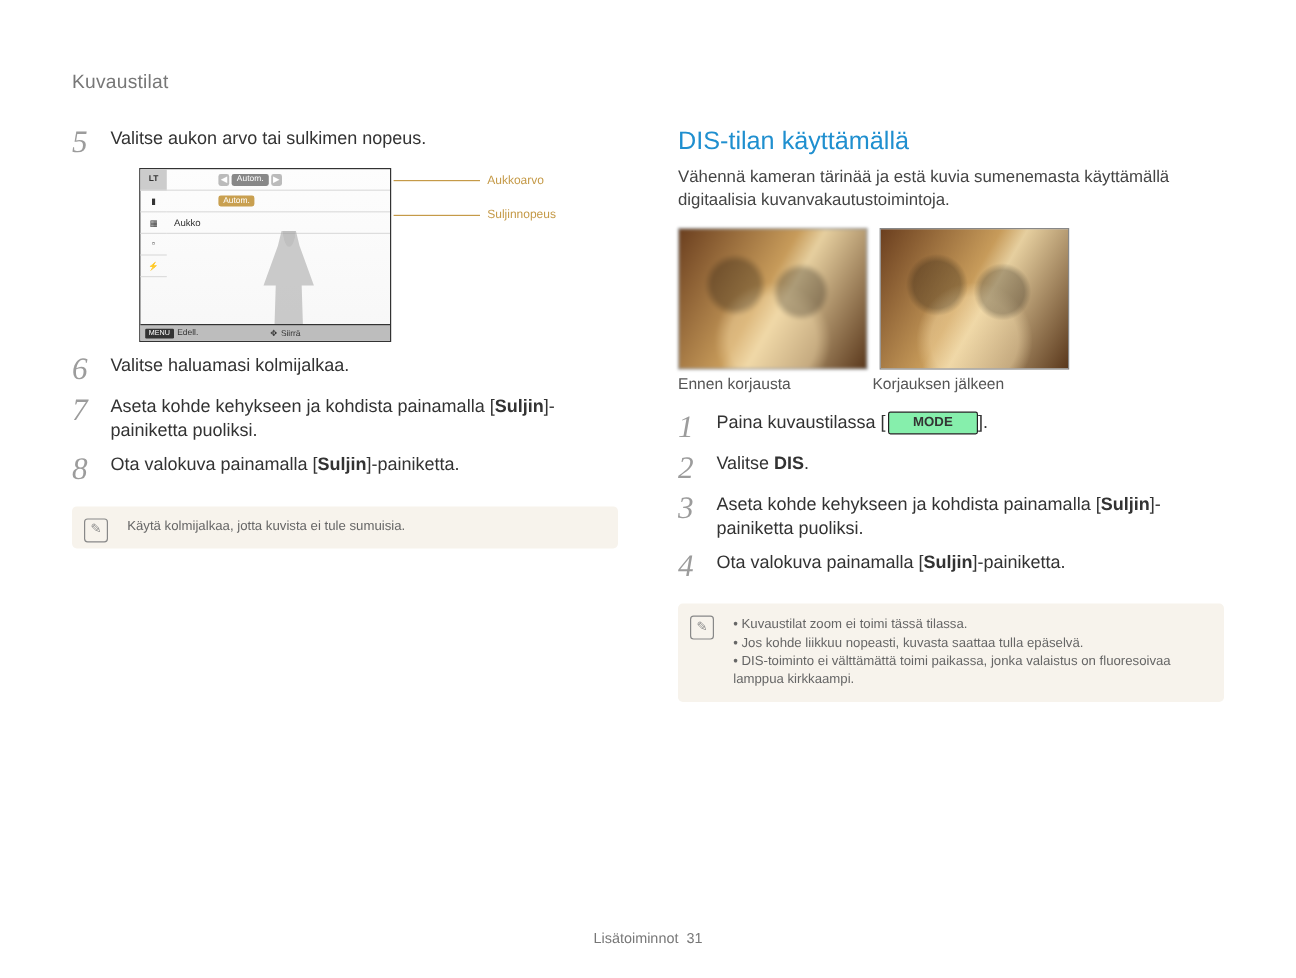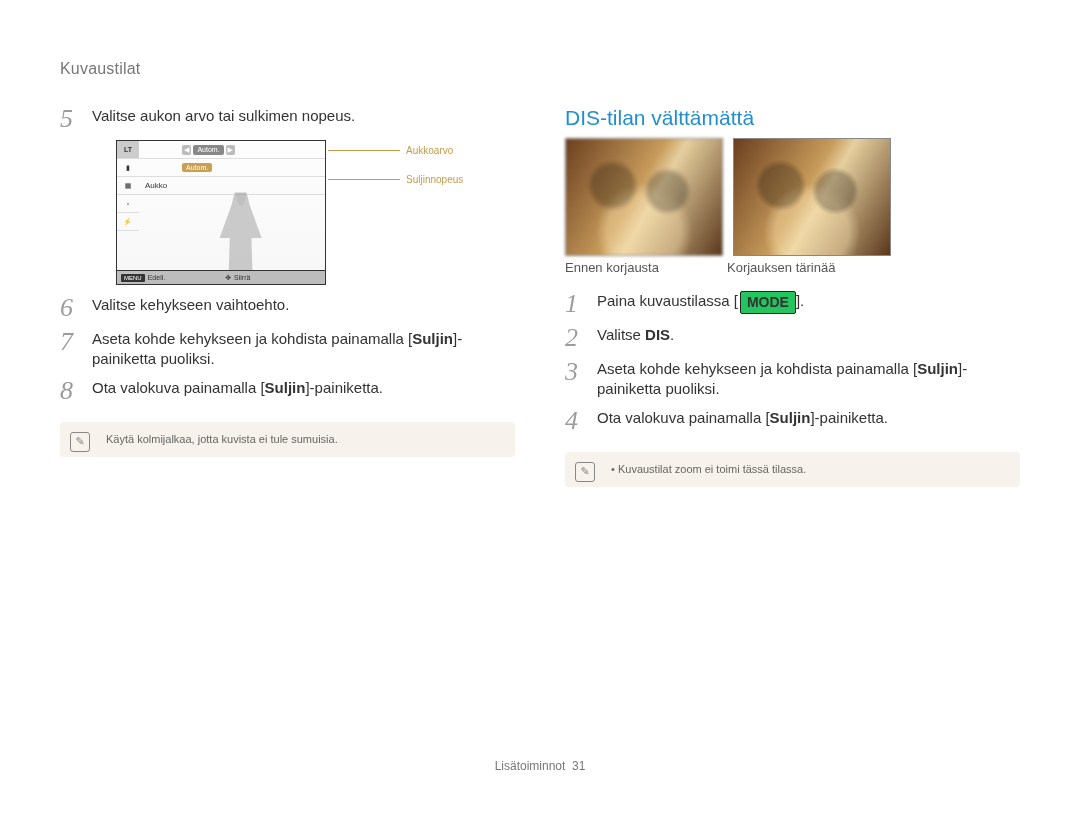--- a/index.html
+++ b/index.html
@@ -158,29 +158,29 @@
       radial-gradient(circle at 65% 45%, rgba(0,0,0,0.25) 15%, transparent 20%),
       radial-gradient(circle at 50% 80%, rgba(255,230,180,0.4) 30%, transparent 40%);
   }
   .photo.blur { filter: blur(1.5px); }
   .captions { display:flex; gap:4px; font-size:13px; color:#555; margin-bottom:16px; }
   .captions span:first-child { width:158px; }
   .captions span:last-child { width:158px; }
 
   .mode-chip {
     display:inline-block; border:1px solid #222; border-radius:2px;
-    padding:1px 6px; font-size:14px; font-weight:bold;
-    background:#22c55e; vertical-align:middle; margin-left:2px;
+    padding:1px 20px; font-size:11px; font-weight:bold;
+    background:#86efac; vertical-align:middle; margin-left:2px;
   }
 
   .footer {
     text-align:center;
     font-size:12px;
     color:#777;
-    padding-bottom:42px;
+    padding-bottom:26px;
     margin-top:auto;
   }
 </style>
 </head>
 <body>
 
 <div class="section-title">Kuvaustilat</div>
 
 <div class="columns">
 
@@ -228,21 +228,21 @@
           <span>Aukkoarvo</span>
       </div>
       <div class="ann ann2">
         <div class="ann-line"></div>
           <span>Suljinnopeus</span>
       </div>
     </div>
 
     <div class="step">
       <div class="num">6</div>
-      <div class="step-body">Valitse kehykseen vaihtoehto.</div>
+      <div class="step-body">Valitse haluamasi kolmijalkaa.</div>
     </div>
 
     <div class="step">
       <div class="num">7</div>
       <div class="step-body">
         <span>Aseta kohde kehykseen ja kohdista painamalla [</span><span class="bold">Suljin</span><span>]-painiketta puoliksi.</span>
       </div>
     </div>
 
     <div class="step" style="margin-top:6px;">
@@ -254,29 +254,30 @@
 
     <div class="note-box">
       <div class="note-icon">✎</div>
       <span>Käytä kolmijalkaa, jotta kuvista ei tule sumuisia.</span>
     </div>
 
   </div>
 
   <div class="col">
 
-    <div class="right-title">DIS-tilan välttämättä</div>
+    <div class="right-title">DIS-tilan käyttämällä</div>
+    <div class="right-intro">Vähennä kameran tärinää ja estä kuvia sumenemasta käyttämällä digitaalisia kuvanvakautustoimintoja.</div>
 
     <div class="photos">
       <div class="photo blur"></div>
       <div class="photo"></div>
     </div>
     <div class="captions">
       <span>Ennen korjausta</span>
-      <span>Korjauksen tärinää</span>
+      <span>Korjauksen jälkeen</span>
     </div>
 
     <div class="step">
       <div class="num">1</div>
       <div class="step-body">
         <span>Paina kuvaustilassa [</span><span class="mode-chip">MODE</span><span>].</span>
       </div>
     </div>
 
     <div class="step">
@@ -297,20 +298,22 @@
       <div class="num">4</div>
       <div class="step-body">
         <span>Ota valokuva painamalla [</span><span class="bold">Suljin</span><span>]-painiketta.</span>
       </div>
     </div>
 
     <div class="note-box">
       <div class="note-icon">✎</div>
       <ul>
         <li>Kuvaustilat zoom ei toimi tässä tilassa.</li>
+        <li>Jos kohde liikkuu nopeasti, kuvasta saattaa tulla epäselvä.</li>
+        <li>DIS-toiminto ei välttämättä toimi paikassa, jonka valaistus on fluoresoivaa lamppua kirkkaampi.</li>
       </ul>
     </div>
 
   </div>
 
 </div>
 
 <div class="footer">
   <span>Lisätoiminnot</span>&nbsp;&nbsp;<span>31</span>
 </div>

